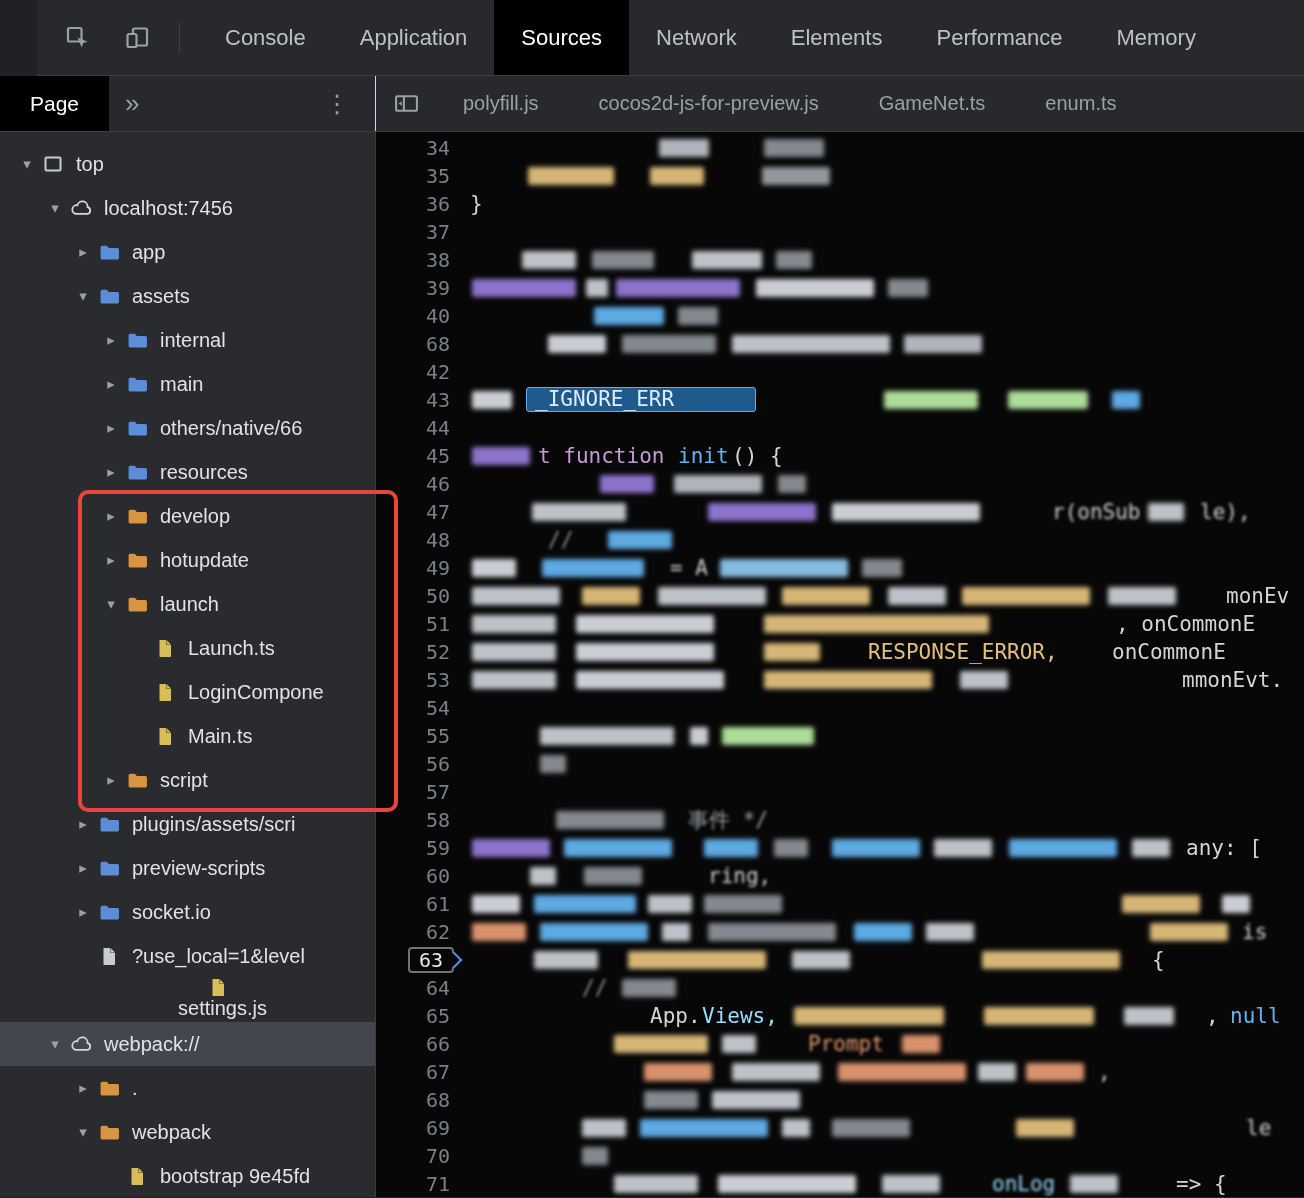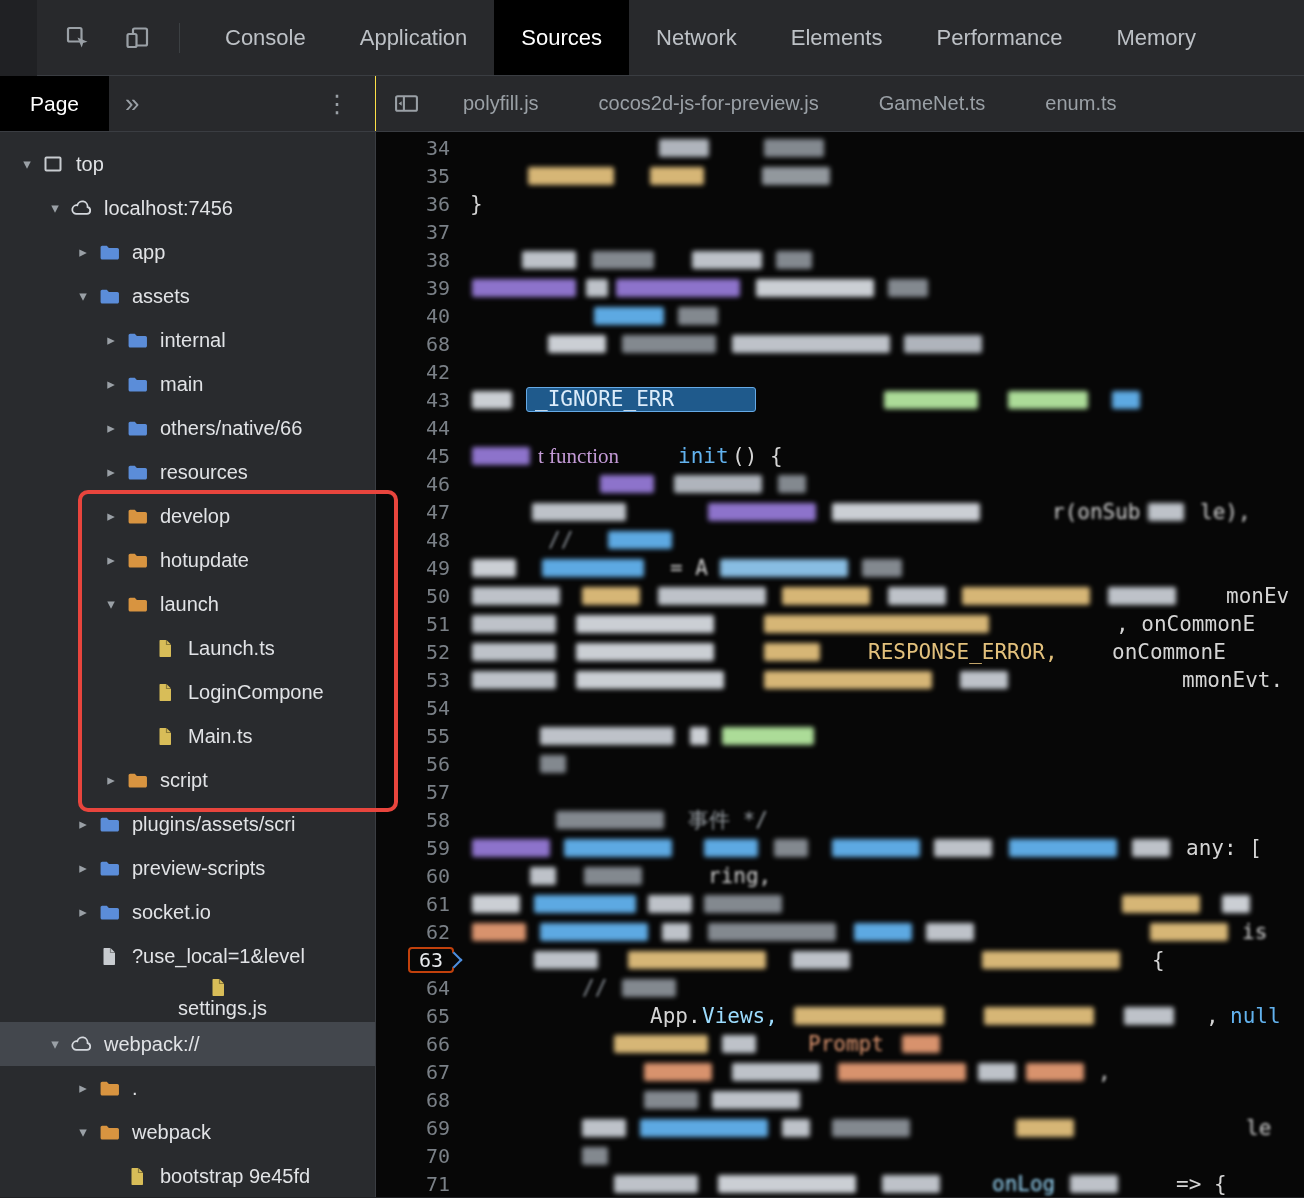--- a/index.html
+++ b/index.html
@@ -37,21 +37,21 @@
   .tree-icon{width:26px;flex:none;display:flex;justify-content:center;margin-right:10px;}
   .tree-label{overflow:hidden;}
   .tree-row.italic .tree-label{}
 
   
   .editor{flex:1;background:#070707;overflow:hidden;padding-top:2px;}
   .code-row{display:flex;height:28px;}
   .ln{flex:0 0 88px;box-sizing:border-box;text-align:right;padding-right:14px;color:#7a8087;
       font:20px/28px "DejaVu Sans Mono",monospace;cursor:pointer;user-select:none;}
   .ln.cur{color:#e8eaed;}
-  .ln-marker{display:inline-block;position:relative;border:2px solid #c2410c;border-radius:4px;
+  .ln-marker{display:inline-block;position:relative;border:2px solid #737373;border-radius:4px;
              padding:0 9px;line-height:22px;margin-right:-4px;text-align:right;}
   .ln-marker::after{content:"";position:absolute;right:-8px;top:5px;width:10px;height:10px;
              border-top:2px solid #4e8fe0;border-right:2px solid #4e8fe0;transform:rotate(45deg);background:#070707;}
   .code-content{flex:1;position:relative;overflow:hidden;padding-left:10px;
              font:21px/28px "DejaVu Sans Mono",monospace;cursor:text;}
   .seg-b{position:absolute;top:5px;height:18px;border-radius:2px;filter:blur(2.5px);opacity:.95;}
   .seg-t{position:absolute;top:0;white-space:pre;}
   .seg-t.fz{filter:blur(1.7px);}
   .seg-h{position:absolute;top:1px;box-sizing:border-box;height:25px;line-height:23px;background:#1f5a8c;
          border:1px solid #66aae6;border-radius:3px;color:#dcecfa;padding:0 8px;filter:blur(.6px);
@@ -423,21 +423,21 @@
           </span>
         </div>
         <div class="code-row">
           <span class="ln">44</span>
           <span class="code-content"></span>
         </div>
         <div class="code-row">
           <span class="ln">45</span>
           <span class="code-content">
             <span class="seg-b" style="left: 8px; width: 58px; background: rgb(149, 121, 214);"></span>
-            <span class="seg-t" style="left: 74px; color: rgb(195, 154, 214); font-family: Liberation Serif, serif;">t function</span>
+            <span class="seg-t" style="left: 74px; color: rgb(195, 154, 214);">t function</span>
             <span class="seg-t" style="left: 214px; color: rgb(98, 178, 238);">init</span>
             <span class="seg-t" style="left: 268px; color: rgb(212, 212, 212);">() {</span>
           </span>
         </div>
         <div class="code-row">
           <span class="ln">46</span>
           <span class="code-content">
             <span class="seg-b" style="left: 136px; width: 54px; background: rgb(149, 121, 214);"></span>
             <span class="seg-b" style="left: 210px; width: 88px; background: rgb(185, 190, 198);"></span>
             <span class="seg-b" style="left: 314px; width: 28px; background: rgb(138, 144, 151);"></span>

